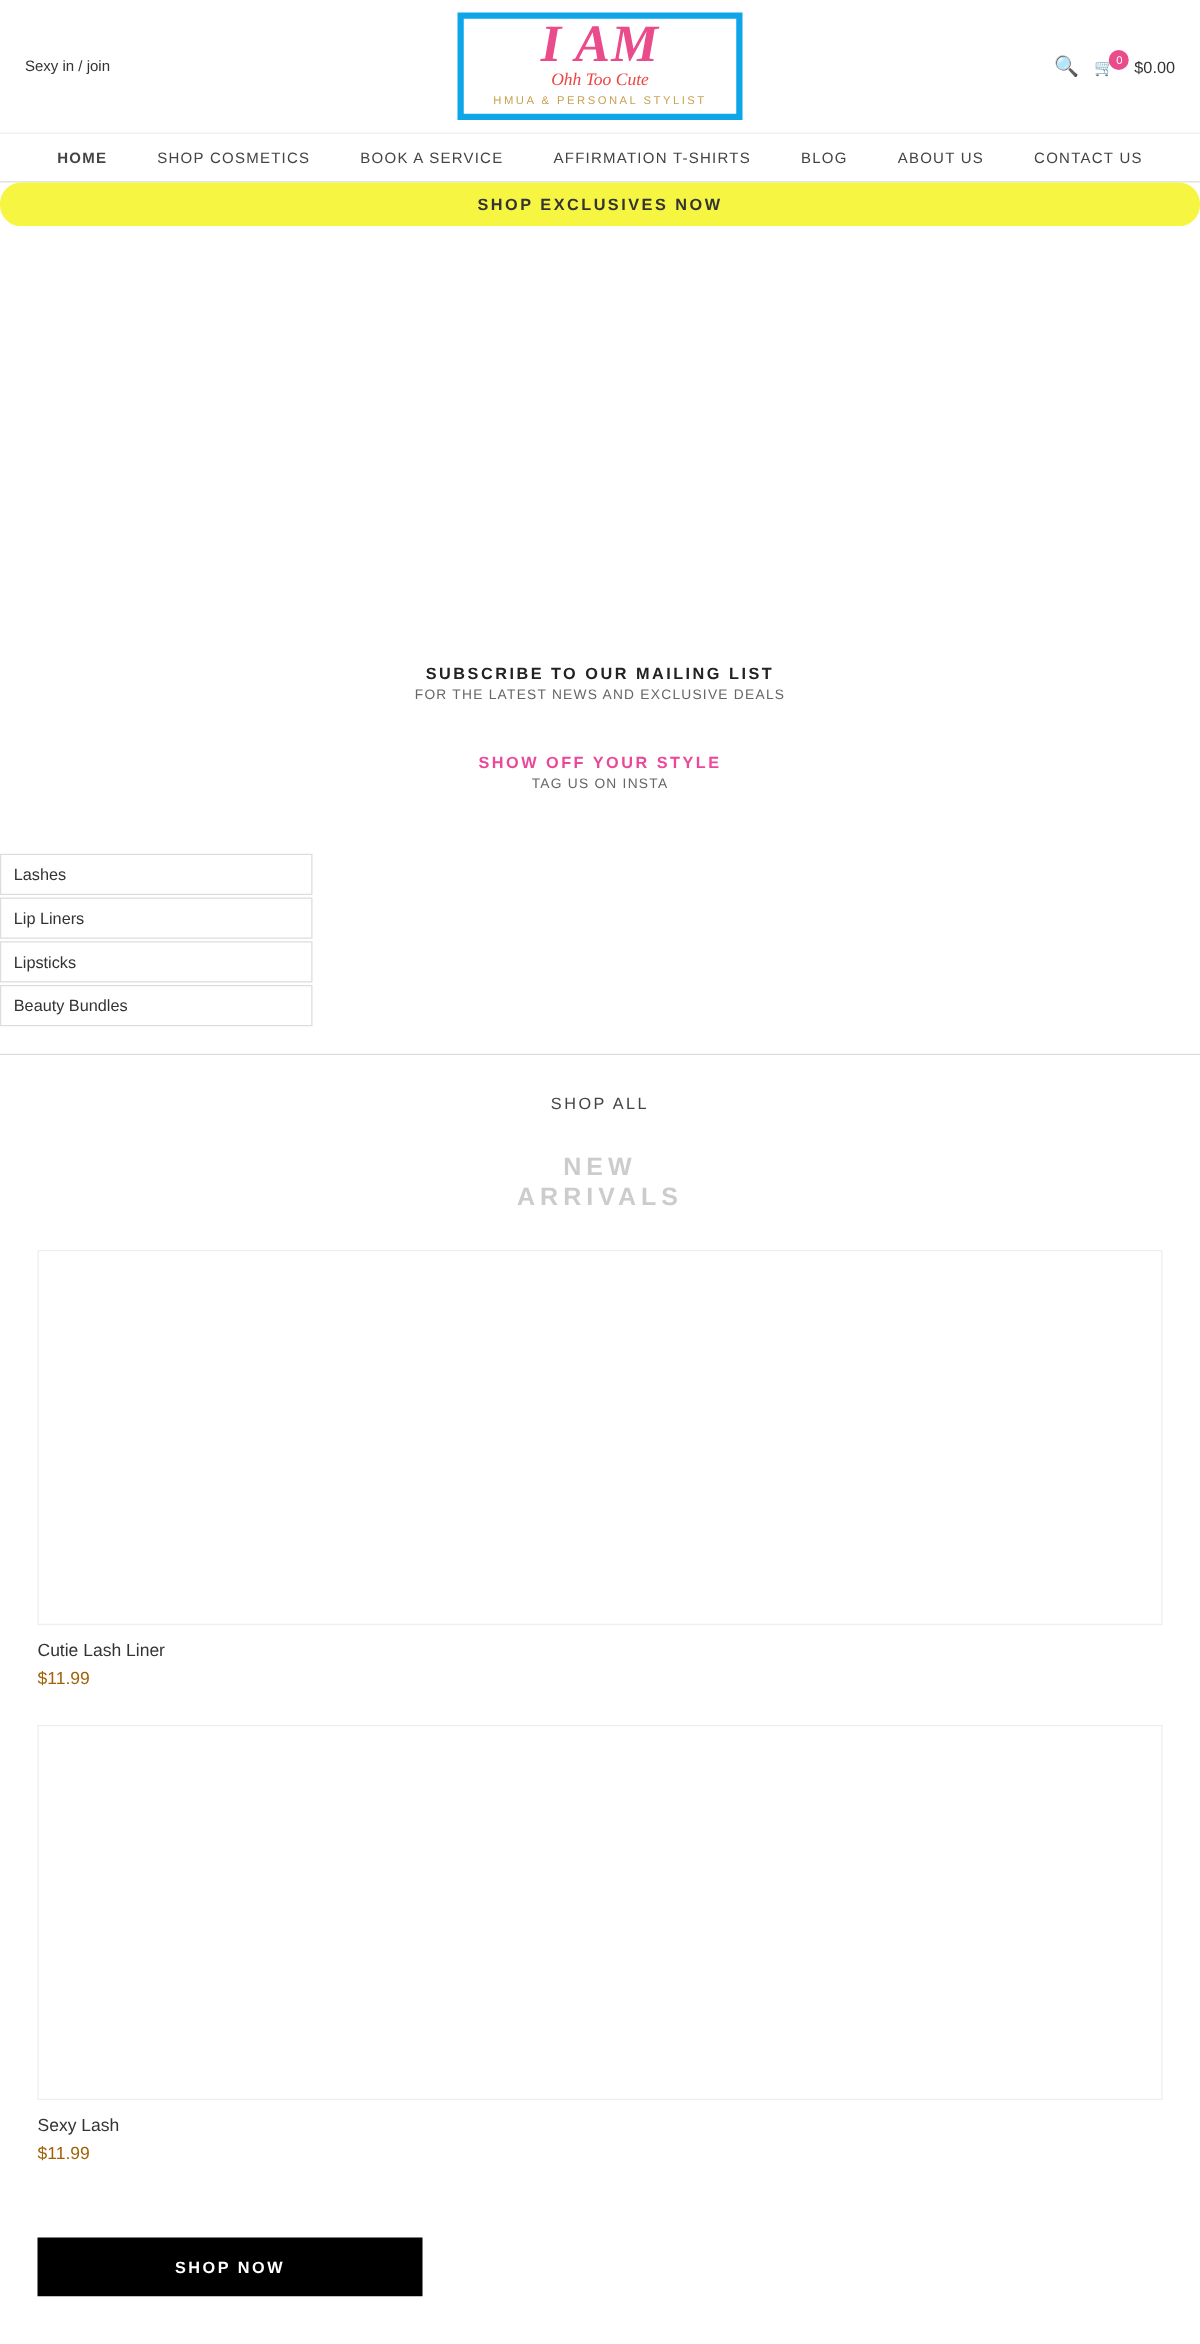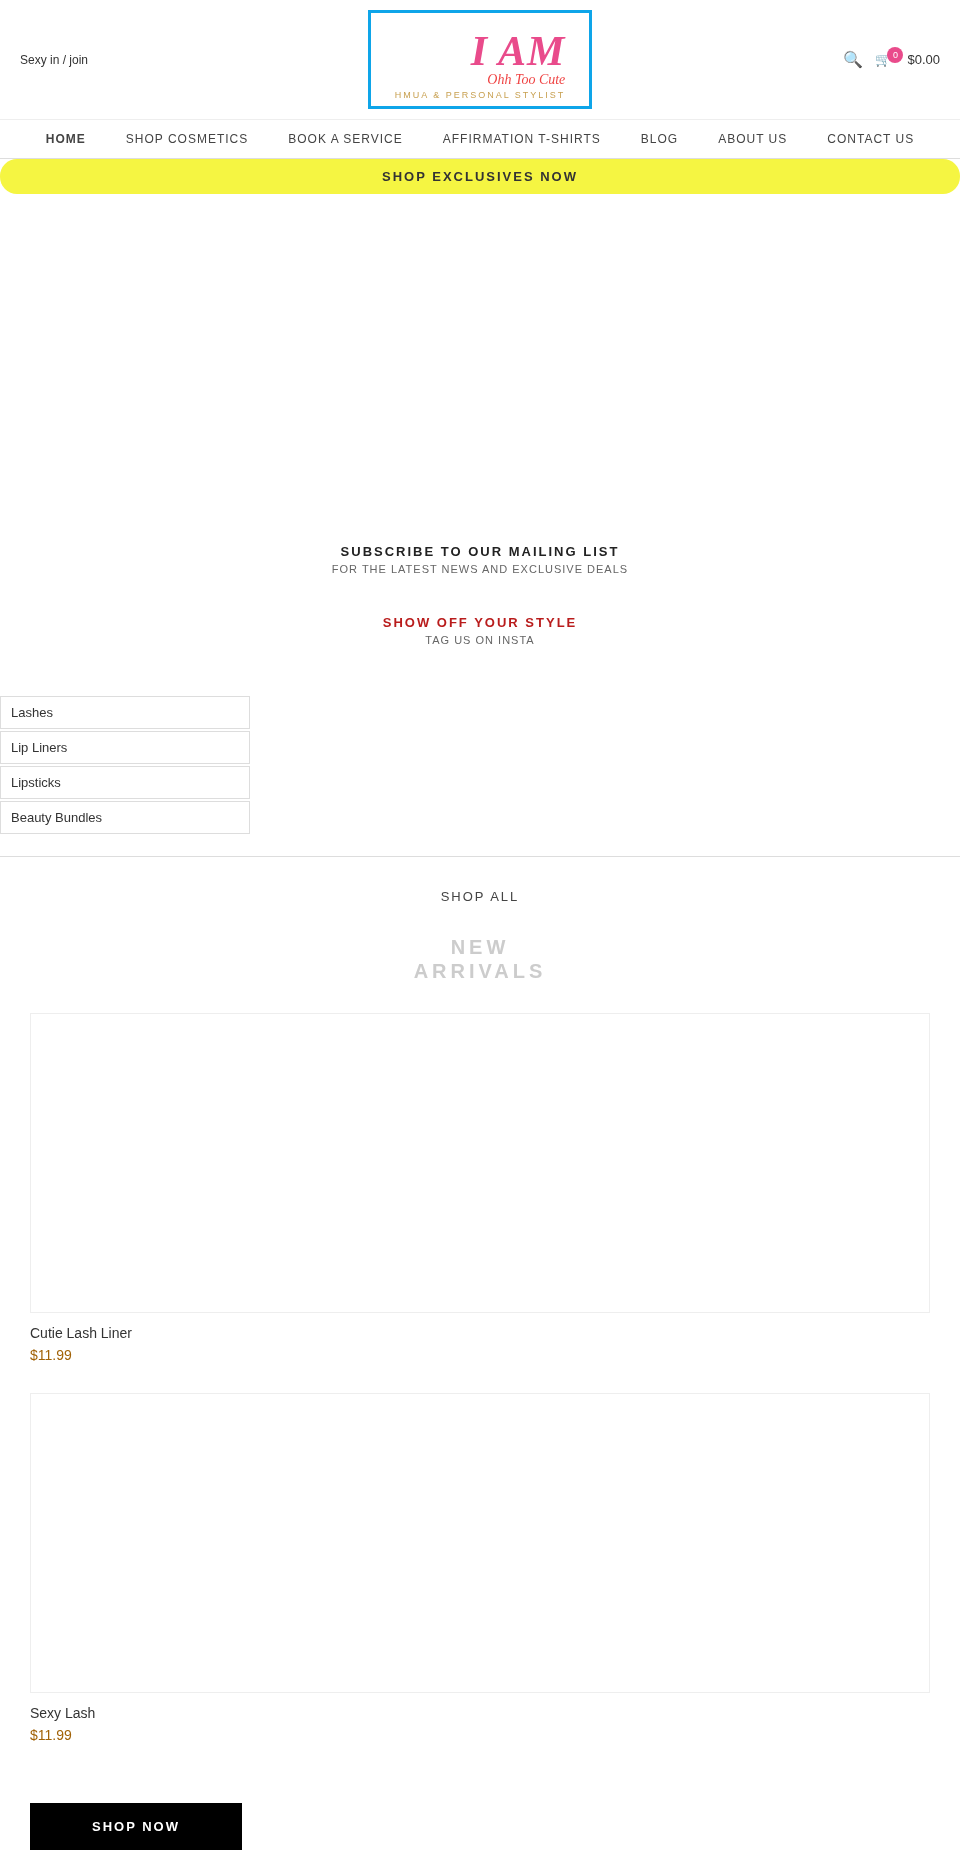--- a/index.html
+++ b/index.html
@@ -119,21 +119,21 @@
 
     
     .showoff-section {
       text-align: center;
       padding: 20px;
     }
     .showoff-title {
       font-size: 13px;
       font-weight: 900;
       letter-spacing: 2px;
-      color: #b91c1c;
+      color: #ec4899;
       text-transform: uppercase;
     }
     .showoff-sub {
       font-size: 11px;
       color: #666;
       letter-spacing: 1px;
       text-transform: uppercase;
       margin-top: 4px;
     }
 
@@ -213,35 +213,34 @@
     
     .cta-button {
       display: block;
       background: #000;
       color: #fff;
       text-align: center;
       padding: 16px 20px;
       font-size: 13px;
       letter-spacing: 2px;
       cursor: pointer;
-      width: 212px;
+      width: 308px;
       margin: 10px 0 20px 30px;
       font-weight: 700;
       text-transform: uppercase;
     }
 
     .logo-wrapper {
       text-align: center;
     }
     .logo-inner {
       display: inline-block;
-      border: 3px solid #0ea5e9;
-      padding: 17px 24px 6px;
+      border: 5px solid #0ea5e9;
+      padding: 0 24px 6px;
       position: relative;
-      text-align: right;
     }
     .logo-cursive {
       font-size: 42px;
       color: #e94b8b;
       font-family: Georgia, serif;
       font-style: italic;
       font-weight: 900;
       letter-spacing: 1px;
       line-height: 1;
     }

